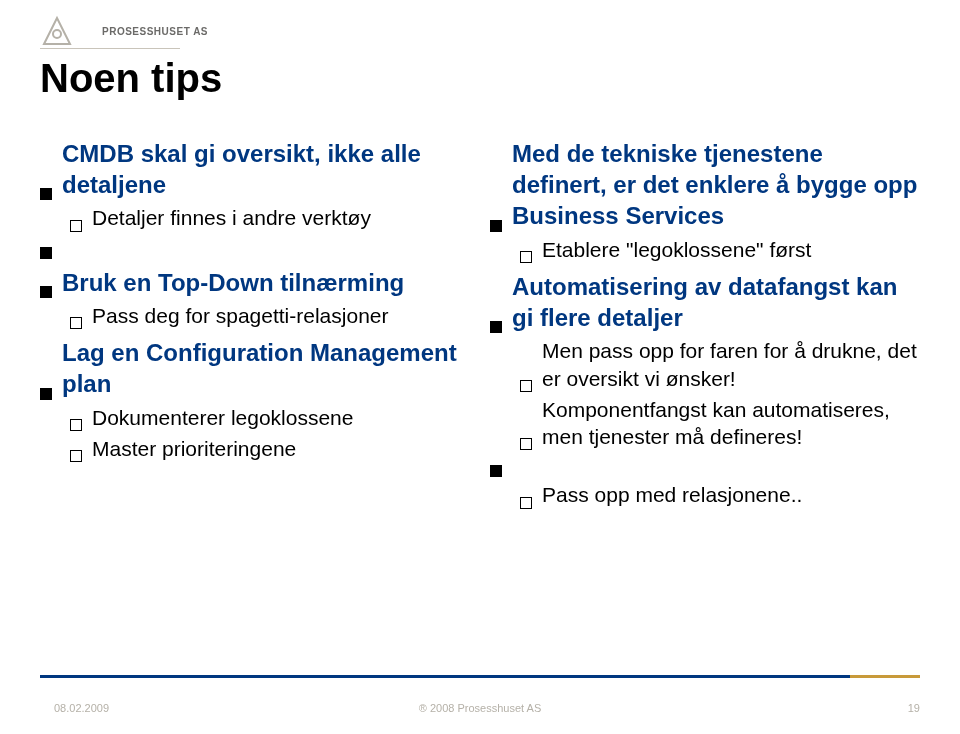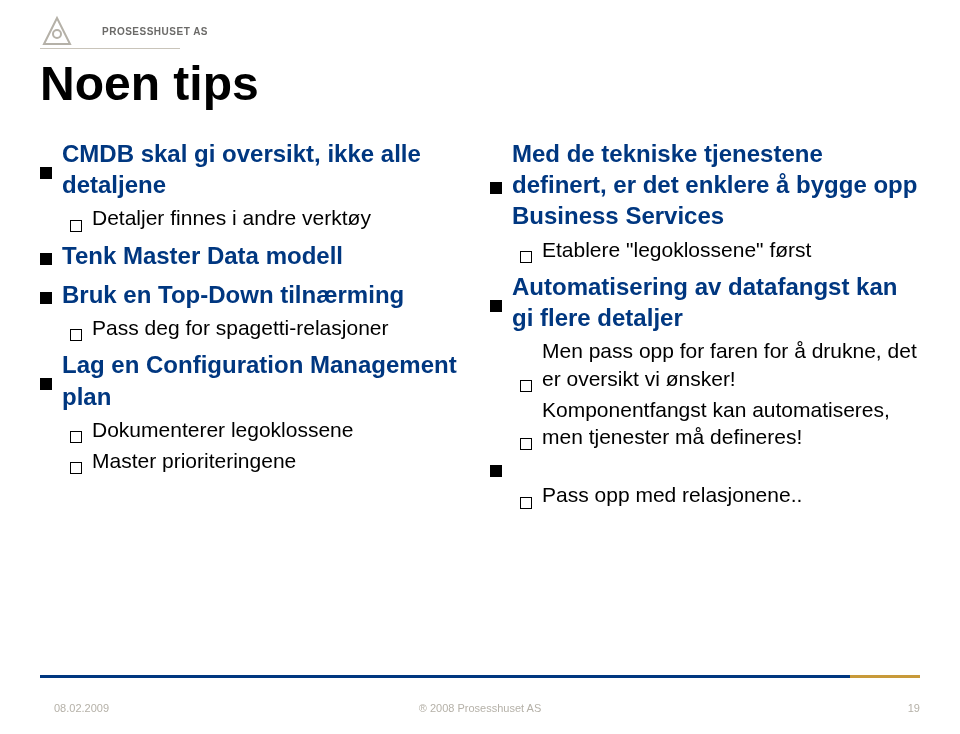--- a/index.html
+++ b/index.html
@@ -36,38 +36,38 @@
       top: 48px;
       left: 40px;
       width: 140px;
       height: 1px;
       background: #c9c4ba;
     }
     .slide-title {
       position: absolute;
       top: 56px;
       left: 40px;
-      font-size: 48px;
+      font-size: 40px;
       font-weight: bold;
       color: #000;
     }
     .body {
       position: absolute;
       top: 130px;
       left: 40px;
       width: 880px;
       display: flex;
       gap: 20px;
     }
     .col {
       flex: 1;
     }
     .bullet-l1 {
       display: flex;
-      align-items: center;
+      align-items: flex-end;
       margin-top: 8px;
       margin-bottom: 4px;
     }
     .bullet-l1 .marker {
       width: 12px;
       height: 12px;
       background: #000;
       margin-top: 7px;
       margin-right: 10px;
       flex-shrink: 0;
@@ -160,21 +160,20 @@
       <div class="bullet-l1">
         <span class="marker"></span>
         <span class="text">CMDB skal gi oversikt, ikke alle detaljene</span>
       </div>
       <div class="bullet-l2">
         <span class="marker"></span>
         <span class="text">Detaljer finnes i andre verktøy</span>
       </div>
       <div class="bullet-l1">
         <span class="marker"></span>
-        <span class="text">Tenk Master Data modell</span>
       </div>
       <div class="bullet-l1">
         <span class="marker"></span>
         <span class="text">Bruk en Top-Down tilnærming</span>
       </div>
       <div class="bullet-l2">
         <span class="marker"></span>
         <span class="text">Pass deg for spagetti-relasjoner</span>
       </div>
       <div class="bullet-l1">

